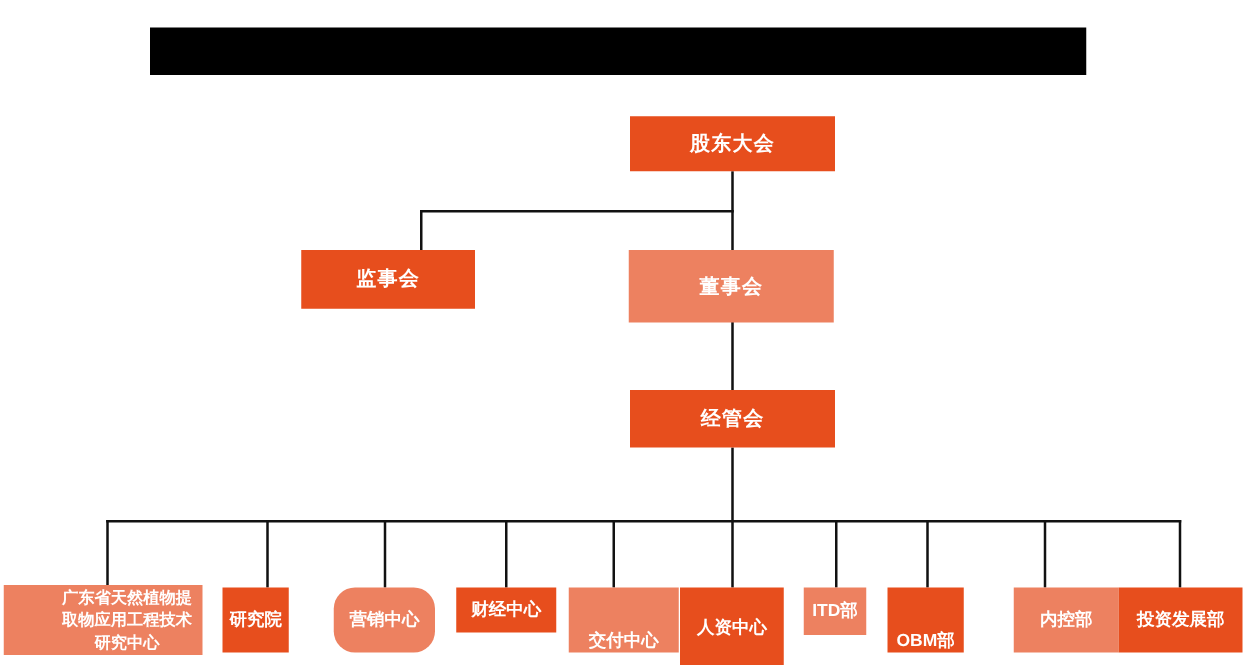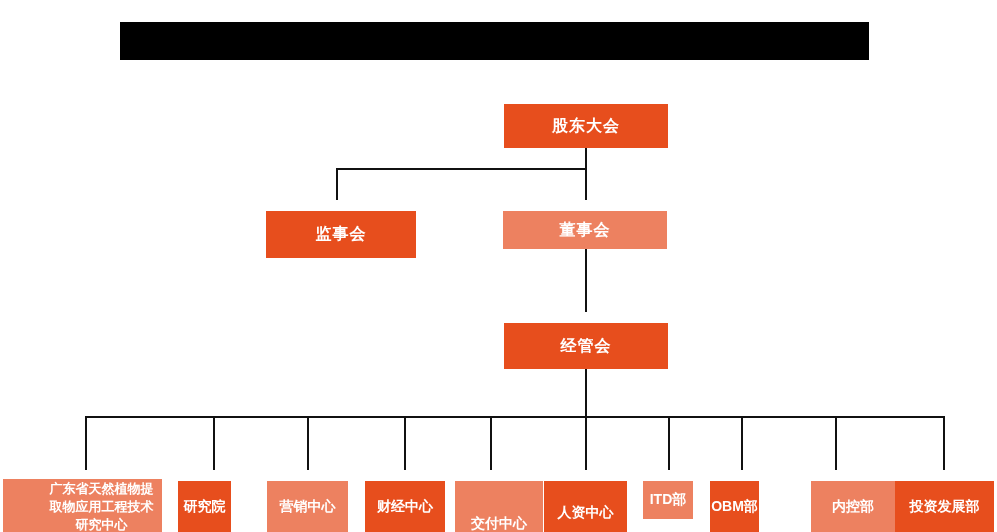--- a/index.html
+++ b/index.html
@@ -25,21 +25,20 @@
   }
   .node {
     position: absolute;
     display: flex;
     align-items: center;
     justify-content: center;
     text-align: center;
     color: #ffffff;
     font-weight: bold;
     box-sizing: border-box;
-    margin-top: 11px;
   }
   .node.dark  { background: var(--dark, #E74E1D); }
   .node.light { background: var(--light, #ED8160); }
   .node .lbl { display: block; width: 100%; }
   .lvl { font-size: 16px; letter-spacing: 1px; }
   .dept { font-size: 14px; }
   .dept-long { font-size: 13px; line-height: 1.4; padding: 0 4px; }
   .line {
     position: absolute;
     background: var(--line, #111);
@@ -68,53 +67,53 @@
   <div class="line v" style="left:585px; top:416px; height:54px;"></div>
   <div class="line v" style="left:668px; top:416px; height:54px;"></div>
   <div class="line v" style="left:741px; top:416px; height:54px;"></div>
   <div class="line v" style="left:835px; top:416px; height:54px;"></div>
   <div class="line v" style="left:943px; top:416px; height:54px;"></div>
 
   <div class="node dark lvl" style="left:504px; top:93px; width:164px; height:44px;">
     <span class="lbl">股东大会</span>
   </div>
 
-  <div class="node dark lvl" style="left:266px; top:200px; width:150px; height:47px;">
+  <div class="node dark lvl" style="left:241px; top:200px; width:139px; height:47px;">
     <span class="lbl">监事会</span>
   </div>
-  <div class="node light lvl" style="left:503px; top:200px; width:164px; height:38px;">
+  <div class="node light lvl" style="left:503px; top:200px; width:164px; height:58px;">
     <span class="lbl">董事会</span>
   </div>
 
   <div class="node dark lvl" style="left:504px; top:312px; width:164px; height:46px;">
     <span class="lbl">经管会</span>
   </div>
 
   <div class="node light dept dept-long" style="left:3px; top:468px; width:159px; height:56px;padding-left:42px;">
     <span class="lbl">广东省天然植物提取物应用工程技术研究中心</span>
   </div>
   <div class="node dark dept" style="left:178px; top:470px; width:53px; height:52px;">
     <span class="lbl">研究院</span>
   </div>
-  <div class="node light dept" style="left:267px; top:470px; width:81px; height:52px;">
+  <div class="node light dept" style="left:267px; top:470px; width:81px; height:52px;border-radius:17px;">
     <span class="lbl">营销中心</span>
   </div>
-  <div class="node dark dept" style="left:365px; top:470px; width:80px; height:52px;">
+  <div class="node dark dept" style="left:365px; top:470px; width:80px; height:36px;">
     <span class="lbl">财经中心</span>
   </div>
   <div class="node light dept" style="left:455px; top:470px; width:88px; height:52px;align-items:flex-end;">
     <span class="lbl">交付中心</span>
   </div>
   <div class="node dark dept" style="left:544px; top:470px; width:83px; height:63px;">
     <span class="lbl">人资中心</span>
   </div>
   <div class="node light dept" style="left:643px; top:470px; width:50px; height:38px;">
     <span class="lbl">ITD部</span>
   </div>
-  <div class="node dark dept" style="left:710px; top:470px; width:49px; height:52px;">
+  <div class="node dark dept" style="left:710px; top:470px; width:61px; height:52px;align-items:flex-end;">
     <span class="lbl">OBM部</span>
   </div>
   <div class="node light dept" style="left:811px; top:470px; width:84px; height:52px;">
     <span class="lbl">内控部</span>
   </div>
   <div class="node dark dept" style="left:895px; top:470px; width:99px; height:52px;">
     <span class="lbl">投资发展部</span>
   </div>
 
 </div>

